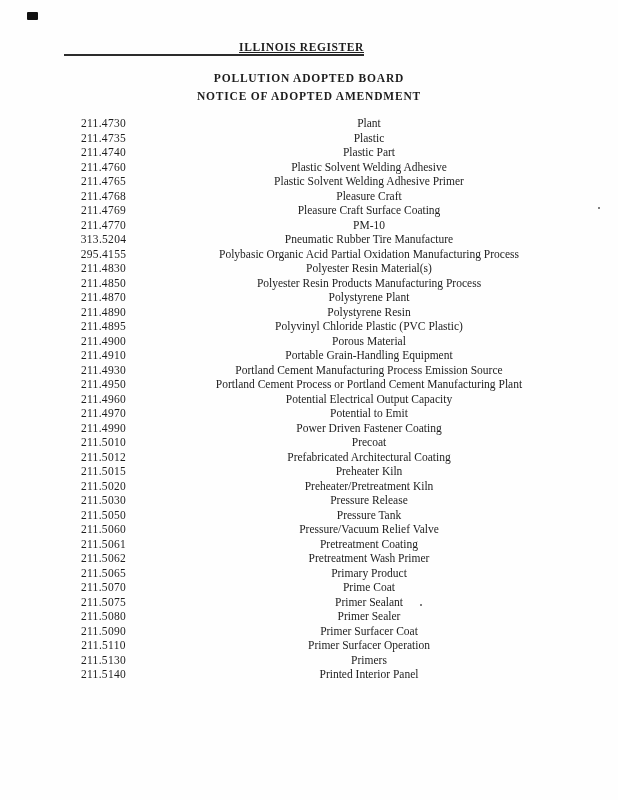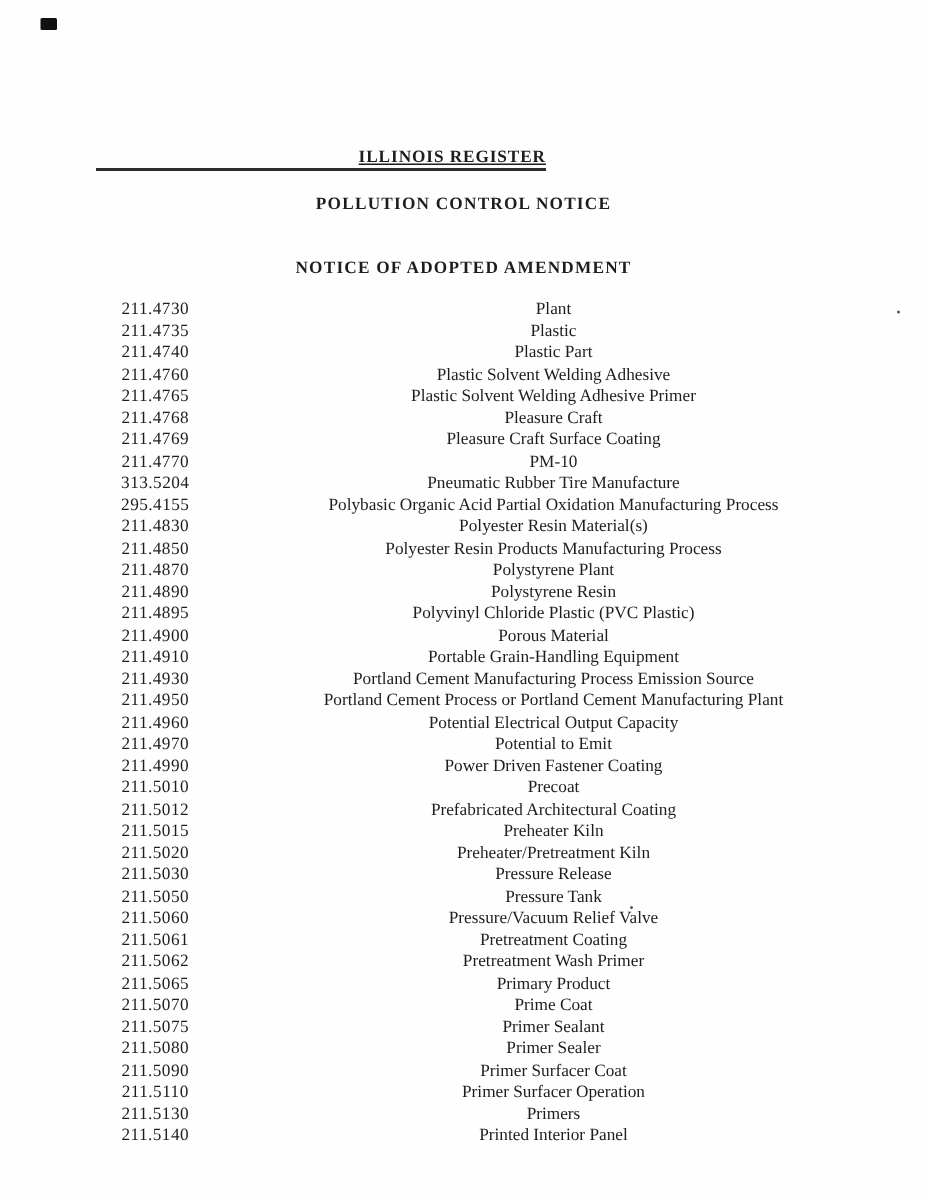--- a/index.html
+++ b/index.html
@@ -12,21 +12,21 @@
     background: #fefefe;
     font-family: "Liberation Serif", "DejaVu Serif", serif;
     color: #1d1d1d;
     position: relative;
     overflow: hidden;
   }
   .page {
     position: relative;
     width: 618px;
     height: 800px;
-    padding-top: 99px;
+    padding-top: 41px;
     box-sizing: border-box;
   }
   .scan-artifact {
     position: absolute;
     top: 12px;
     left: 27px;
     width: 11px;
     height: 8px;
     background: #111;
     border-radius: 1px;
@@ -51,21 +51,21 @@
   .masthead span {
     text-decoration: underline;
   }
   .center-line {
     text-align: center;
     font-size: 11.5px;
     letter-spacing: 0.8px;
     font-weight: bold;
   }
   .board-title  { margin-top: 16px; }
-  .notice-title { margin-top: 31px; }
+  .notice-title { margin-top: 6px; }
   .list {
     margin-top: 14px;
     margin-left: 67px;
     margin-right: 20px;
   }
   .row {
     display: flex;
     font-size: 11.5px;
     line-height: 14.5px;
     white-space: nowrap;
@@ -85,21 +85,21 @@
 <div class="page">
 
   <div class="scan-artifact"></div>
   <div class="scan-speck speck-1"></div>
   <div class="scan-speck speck-2"></div>
 
   <div class="masthead">
     <span>ILLINOIS REGISTER</span>
   </div>
 
-  <div class="center-line board-title">POLLUTION CONTROL NOTICE</div>
+  <div class="center-line board-title">POLLUTION ADOPTED BOARD</div>
 
   <div class="center-line notice-title">NOTICE OF ADOPTED AMENDMENT</div>
 
   <div class="list">
   <div class="row">
     <span class="num">211.4730</span>
     <span class="title">Plant</span>
   </div>
 
   <div class="row">

